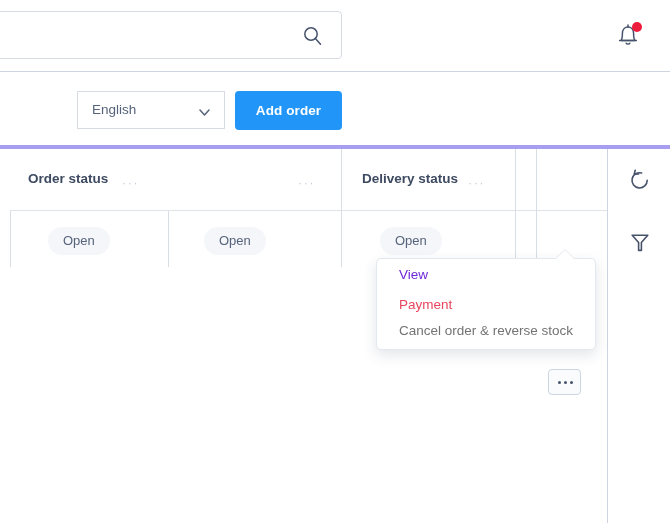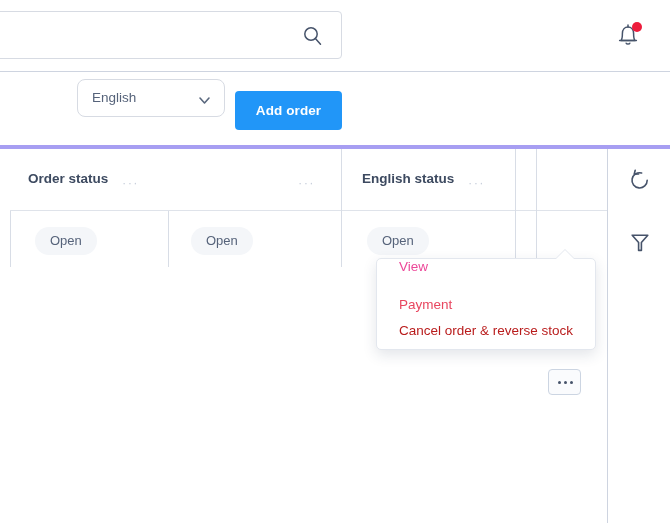--- a/index.html
+++ b/index.html
@@ -72,24 +72,24 @@
   
   .actionbar {
     position: absolute;
     left: 0; top: 72px;
     width: 670px; height: 74px;
     background: #ffffff;
   }
 
   .lang-select {
     position: absolute;
-    left: 77px; top: 7px;
+    left: 77px; top: 19px;
     width: 148px; height: 38px;
     border: 1px solid #d7dbe3;
-    border-radius: 8px;
+    border-radius: 0;
     background: #ffffff;
     cursor: pointer;
   }
   .lang-label {
     position: absolute;
     left: 14px; top: 10px;
     font-size: 13.5px;
     color: #56637a;
   }
   .chev {
@@ -152,21 +152,21 @@
 
   .header-sep {
     position: absolute;
     left: 10px; top: 61px;
     width: 597px; height: 1px;
     background: #dfe3ea;
   }
 
   .row {
     position: absolute;
-    left: 0; top: 62px;
+    left: 13px; top: 62px;
     width: 607px; height: 56px;
   }
 
   .badge {
     position: absolute;
     top: 16px;
     height: 28px;
     padding: 0 15px;
     line-height: 28px;
     border-radius: 14px;
@@ -231,23 +231,23 @@
     left: 178px; top: -9px;
     border-bottom: 10px solid #ffffff;
   }
   .menu-item {
     position: absolute;
     left: 22px;
     font-size: 13.5px;
     white-space: nowrap;
     cursor: pointer;
   }
-  .mi-view   { top: 0; color: #ec4899; text-align: center; }
+  .mi-view   { top: 8px; color: #6d28d9; text-align: center; }
   .mi-del    { top: 38px; color: #e8465f; }
-  .mi-cancel { top: 64px; color: #b91c1c; }
+  .mi-cancel { top: 64px; color: #737373; }
 
   
   .right-rail {
     position: absolute;
     left: 607px; top: 149px;
     width: 63px; height: 374px;
     background: #ffffff;
     border-left: 1px solid #ced4e0;
   }
   .rail-btn {
@@ -304,21 +304,21 @@
   <div class="purple-rule"></div>
 
   <div class="table-zone">
 
     <div class="thead">
       <span class="th" style="left:28px">Order status</span>
       <span class="th-dots" style="left:122px">···</span>
 
       <span class="th-dots" style="left:298px">···</span>
 
-      <span class="th" style="left:362px">English status</span>
+      <span class="th" style="left:362px">Delivery status</span>
       <span class="th-dots" style="left:468px">···</span>
 
       <div class="icon-btn" style="left:548px; top:167px">
         <span class="hb-line" style="top:6px"></span>
         <span class="hb-line" style="top:11.5px"></span>
         <span class="hb-line" style="top:17px"></span>
       </div>
     </div>
 
     <div class="header-sep"></div>

